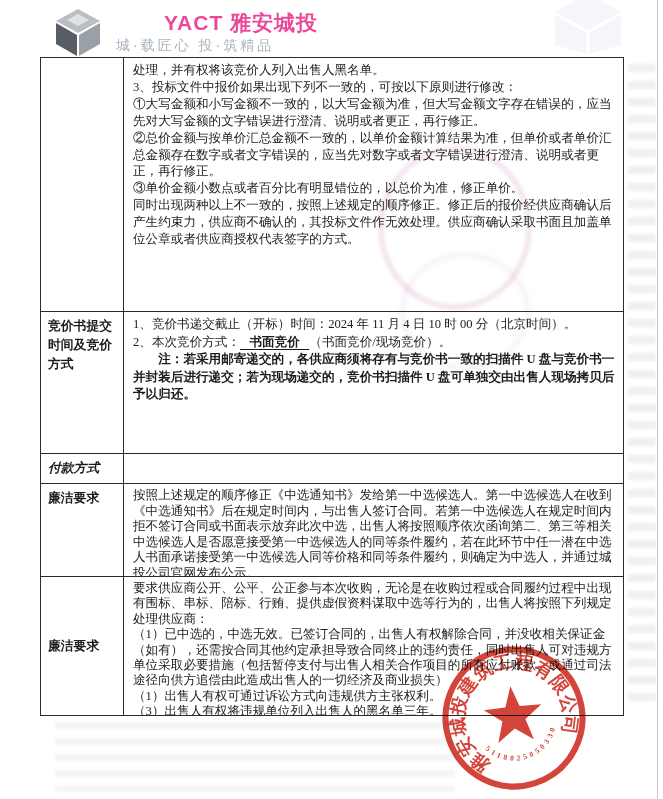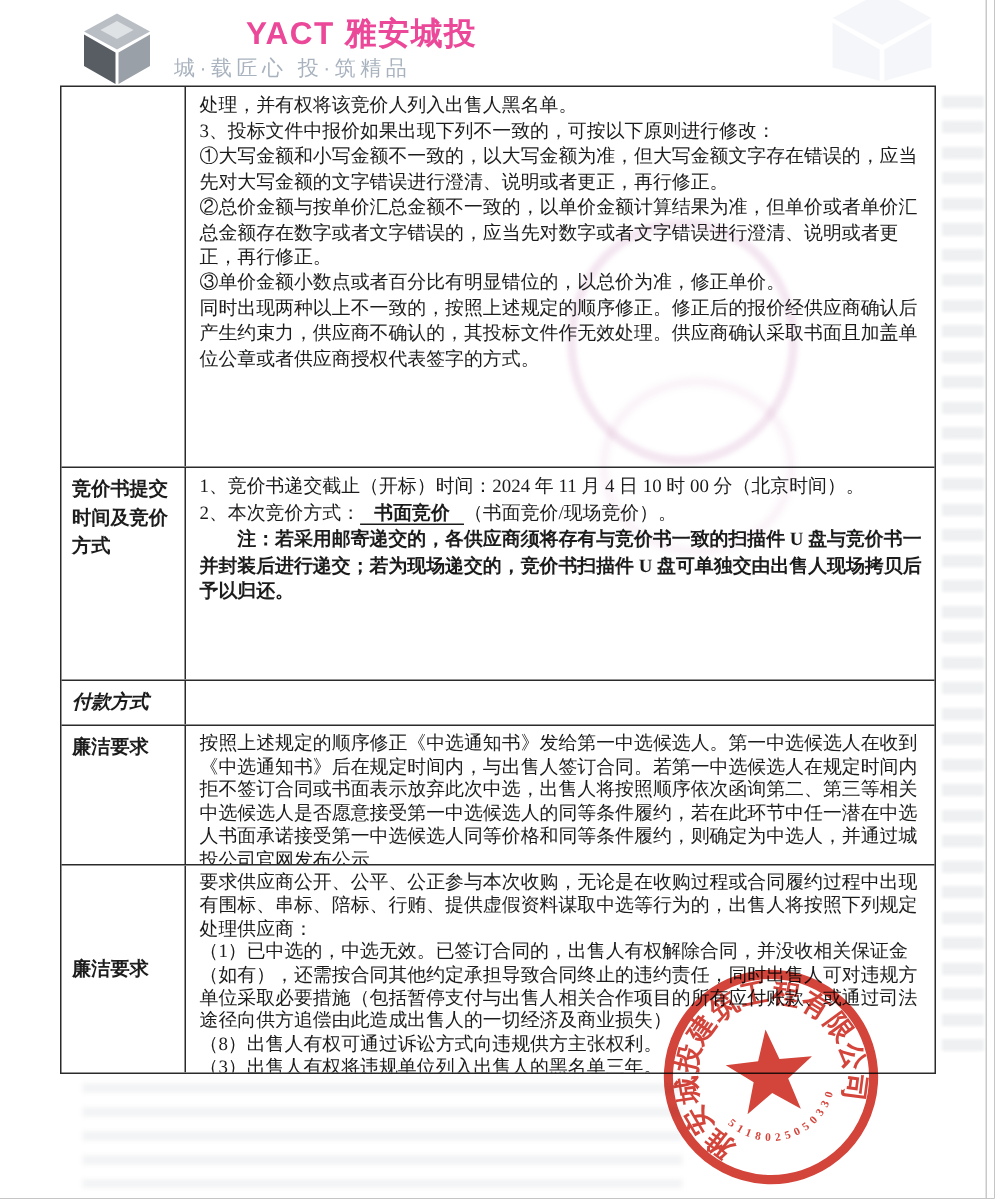--- a/index.html
+++ b/index.html
@@ -118,21 +118,21 @@
           <p><span>按照上述规定的顺序修正《中选通知书》发给第一中选候选人。第一中选候选人在收到《中选通知书》后在规定时间内，与出售人签订合同。若第一中选候选人在规定时间内拒不签订合同或书面表示放弃此次中选，出售人将按照顺序依次函询第二、第三等相关中选候选人是否愿意接受第一中选候选人的同等条件履约，若在此环节中任一潜在中选人书面承诺接受第一中选候选人同等价格和同等条件履约，则确定为中选人，并通过城投公司官网发布公示。</span></p>
         </div>
       </div>
       <div class="tr" style="height: 139px;">
         <div class="td-label v-center">
           <span>廉洁要求</span>
         </div>
         <div class="td-content" style="line-height: 15.4px;">
           <p><span>要求供应商公开、公平、公正参与本次收购，无论是在收购过程或合同履约过程中出现有围标、串标、陪标、行贿、提供虚假资料谋取中选等行为的，出售人将按照下列规定处理供应商：</span></p>
           <p><span>（1）已中选的，中选无效。已签订合同的，出售人有权解除合同，并没收相关保证金（如有），还需按合同其他约定承担导致合同终止的违约责任，同时出售人可对违规方单位采取必要措施（包括暂停支付与出售人相关合作项目的所有应付账款、或通过司法途径向供方追偿由此造成出售人的一切经济及商业损失）</span></p>
-          <p><span>（8）出售人有权可通过诉讼方式向违规供方主张权利。</span></p>
+          <p><span>（1）出售人有权可通过诉讼方式向违规供方主张权利。</span></p>
           <p><span>（3）出售人有权将违规单位列入出售人的黑名单三年。</span></p>
         </div>
       </div>
     </div>
 
   <svg class="seal" viewBox="0 0 200 200">
     <circle cx="100" cy="100" r="90" fill="none" stroke="#cf2f24" stroke-width="8"></circle>
     <defs>
       <path id="sealArcTop" d="M 53.3,146.7 A 66,66 0 1 1 146.7,146.7" fill="none"></path>
       <path id="sealArcBottom" d="M 49.2,123.7 A 56,56 0 0 0 150.8,123.7" fill="none"></path>

